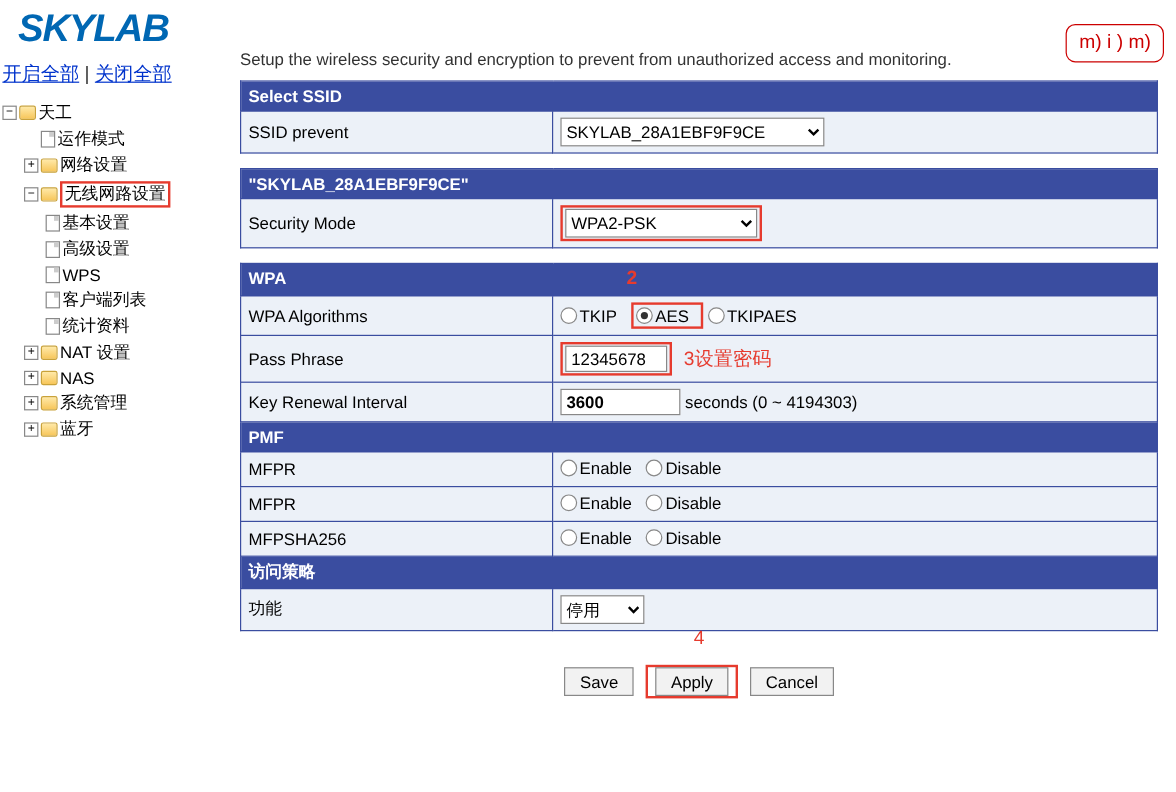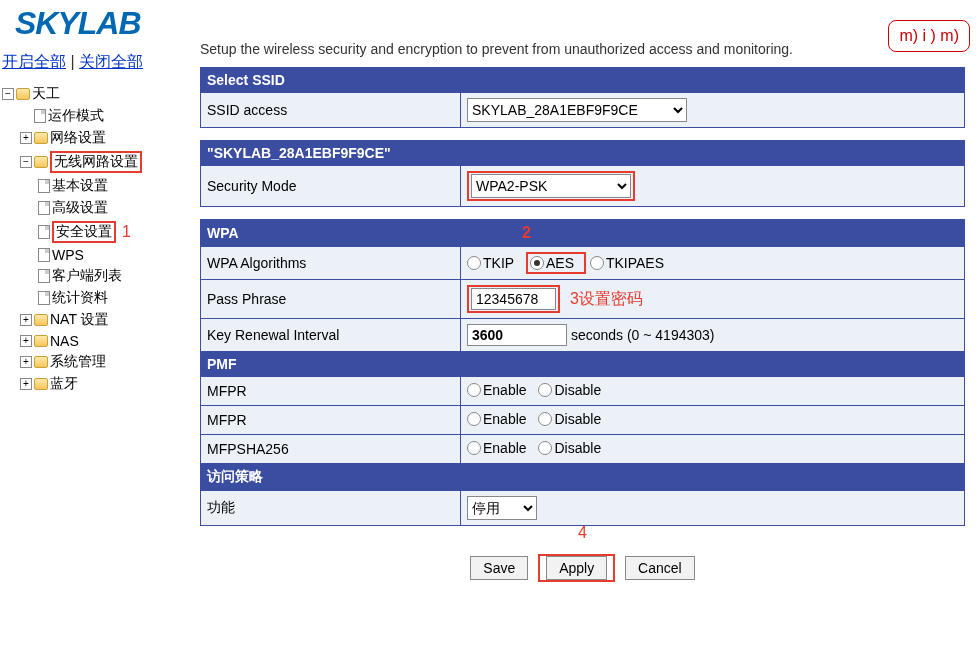--- a/index.html
+++ b/index.html
@@ -83,25 +83,20 @@
         <li>
               <span class="page-icon"></span>
               <span class="label">基本设置</span>
             </li>
         <li>
               <span class="page-icon"></span>
               <span class="label">高级设置</span>
             </li>
         <li>
               <span class="page-icon"></span>
-              <span class="label red-box">安全设置</span>
-              <span class="annot-1">1</span>
-            </li>
-        <li>
-              <span class="page-icon"></span>
               <span class="label">WPS</span>
             </li>
         <li>
               <span class="page-icon"></span>
               <span class="label">客户端列表</span>
             </li>
         <li>
               <span class="page-icon"></span>
               <span class="label">统计资料</span>
             </li>
@@ -132,21 +127,21 @@
 
 <div class="content">
   <div class="setup-text">Setup the wireless security and encryption to prevent from unauthorized access and monitoring.</div>
 
   <table class="form">
     <tbody>
           <tr>
             <th colspan="2">Select SSID</th>
           </tr>
     <tr>
-      <td class="label">SSID access</td>
+      <td class="label">SSID prevent</td>
       <td>
         <select style="width:220px;">
           <option>SKYLAB_28A1EBF9F9CE</option>
         </select>
       </td>
     </tr>
   </tbody>
       </table>
 
   <table class="form">

